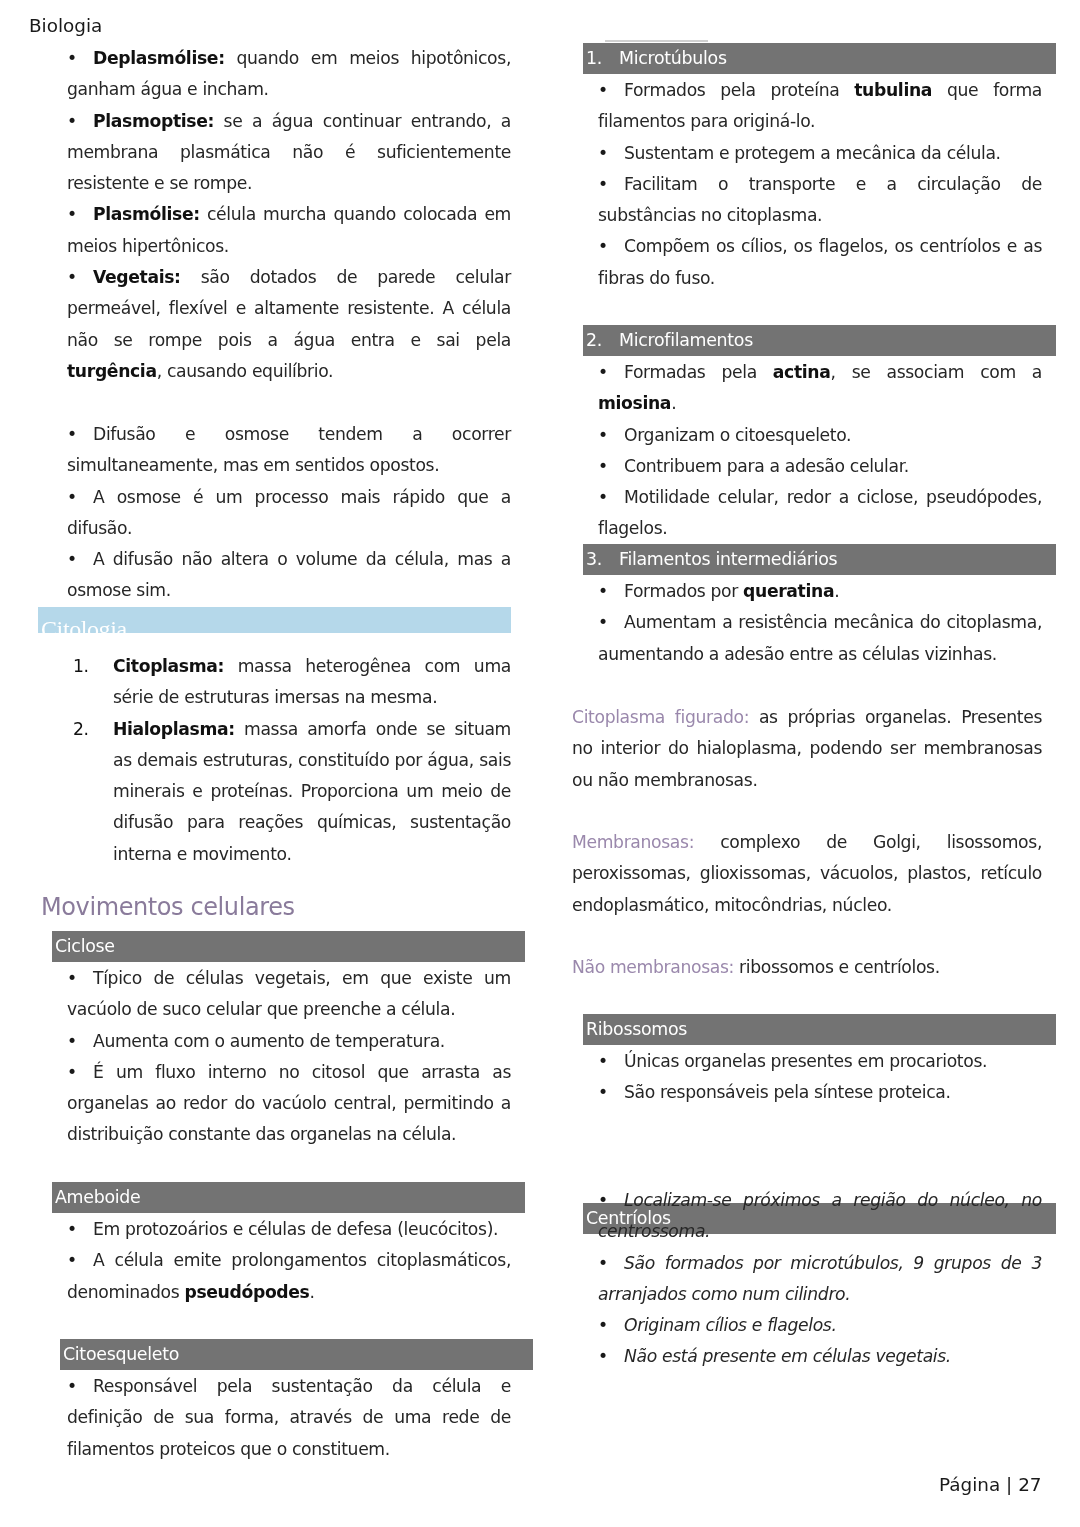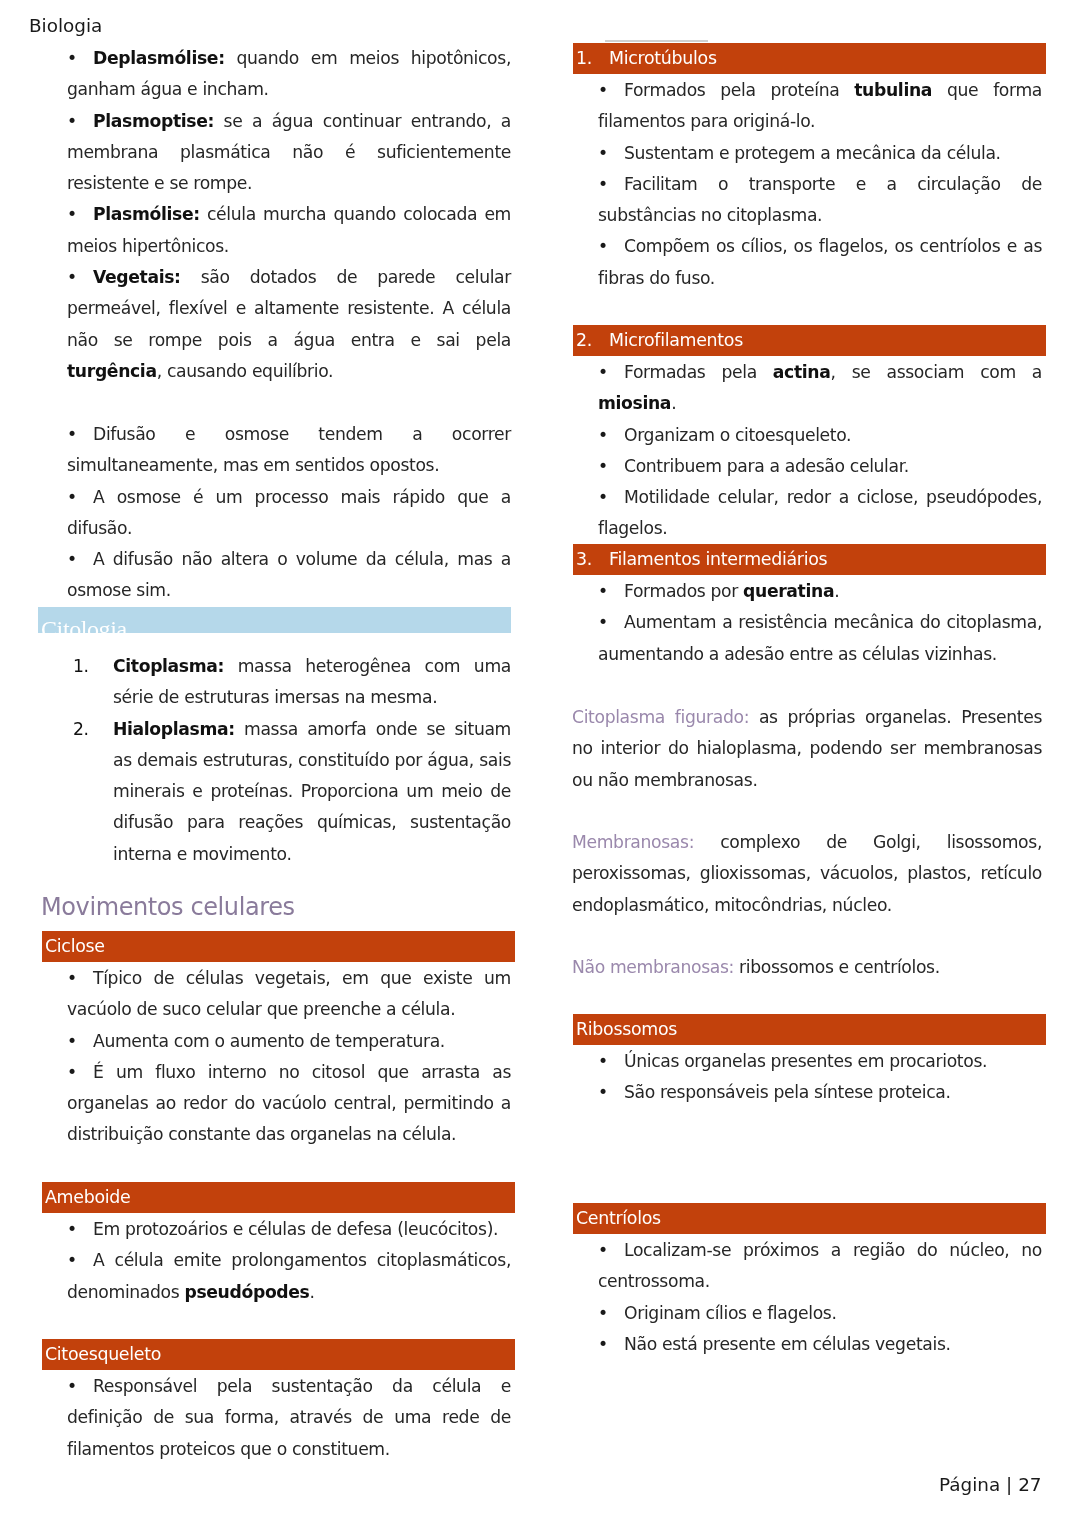--- a/index.html
+++ b/index.html
@@ -7,21 +7,21 @@
          font-family: "DejaVu Sans", "Liberation Sans", sans-serif; color: #262626; }
   .page { position: absolute; left: 0; top: 0; width: 1080px; height: 1527px; }
   .col { position: absolute; top: 0; }
   .col-left { left: 38px; width: 473px; }
   .col-right { left: 569px; width: 473px; }
   .txt { font-size: 17.2px; line-height: 31.3px; text-align: justify; margin: 0; letter-spacing: -0.35px; }
   .ind { padding-left: 29px; }
   .ind2 { padding-left: 29px; }
   .bul::before { content: "\2022"; display: inline-block; width: 26px; color: #1a1a1a; }
   b { font-weight: 700; color: #111; }
-  .hdr { position: absolute; left: 4px; width: 473px; height: 31px; background: #c2410c; color: #ffffff;
+  .hdr { position: absolute; left: 14px; width: 473px; height: 31px; background: #737373; color: #ffffff;
          font-size: 17.4px; line-height: 31px; padding-left: 3px; box-sizing: border-box; letter-spacing: -0.3px; }
   .hdr .num { display: inline-block; width: 33px; }
   .blk { position: absolute; left: 0; width: 473px; }
   .big { position: absolute; left: 0; width: 473px; height: 26px; background: #b5d8ea; color: #ffffff;
          font-size: 24px; line-height: 45px; padding-left: 3px; box-sizing: border-box; letter-spacing: -0.4px; font-family: Liberation Serif, serif; }
   .h2 { position: absolute; left: 3px; font-size: 24px; color: #8a7b9b; letter-spacing: -0.4px; }
   .muted { color: #9a88ac; margin-top: 7px; }
   .ol-item { display: flex; }
   .ol-num { width: 40px; flex: none; padding-left: 35px; color: #111; }
   .ol-body { flex: 1; }
@@ -73,21 +73,21 @@
       <p class="txt ind bul">Aumenta com o aumento de temperatura.</p>
       <p class="txt ind bul">É um fluxo interno no citosol que arrasta as organelas ao redor do vacúolo central, permitindo a distribuição constante das organelas na célula.</p>
     </div>
 
     <div class="hdr" style="top:1182px;">Ameboide</div>
     <div class="blk" style="top:1214px;">
       <p class="txt ind bul">Em protozoários e células de defesa (leucócitos).</p>
       <p class="txt ind bul"><span>A célula emite prolongamentos citoplasmáticos, denominados </span><b>pseudópodes</b><span>.</span></p>
     </div>
 
-    <div class="hdr" style="top:1339px;">Citoesqueleto</div>
+    <div class="hdr" style="top:1339px;margin-left:8px;">Citoesqueleto</div>
     <div class="blk" style="top:1371px;">
       <p class="txt ind bul">Responsável pela sustentação da célula e definição de sua forma, através de uma rede de filamentos proteicos que o constituem.</p>
     </div>
   </div>
 
   <div class="col col-right">
 
     <div class="hdr" style="top:43px;"><span class="num">1.</span><span>Microtúbulos</span></div>
     <div class="blk" style="top:75px;">
       <p class="txt ind2 bul"><span>Formados pela proteína </span><b>tubulina</b><span> que forma filamentos para originá-lo.</span></p>
@@ -120,21 +120,22 @@
       <p class="txt"><span class="muted">Não membranosas:</span><span> ribossomos e centríolos.</span></p>
     </div>
 
     <div class="hdr" style="top:1014px;">Ribossomos</div>
     <div class="blk" style="top:1046px;">
       <p class="txt ind2 bul">Únicas organelas presentes em procariotos.</p>
       <p class="txt ind2 bul">São responsáveis pela síntese proteica.</p>
     </div>
 
     <div class="hdr" style="top:1203px;">Centríolos</div>
-    <div class="blk" style="top:1235px;">
+    <div class="blk" style="top:1185px;font-style:italic;">
       <p class="txt ind2 bul">Localizam-se próximos a região do núcleo, no centrossoma.</p>
+      <p class="txt ind2 bul">São formados por microtúbulos, 9 grupos de 3 arranjados como num cilindro.</p>
       <p class="txt ind2 bul">Originam cílios e flagelos.</p>
       <p class="txt ind2 bul">Não está presente em células vegetais.</p>
     </div>
   </div>
 
   <div class="footer">Página | 27</div>
 </div>
 
 </body></html>

